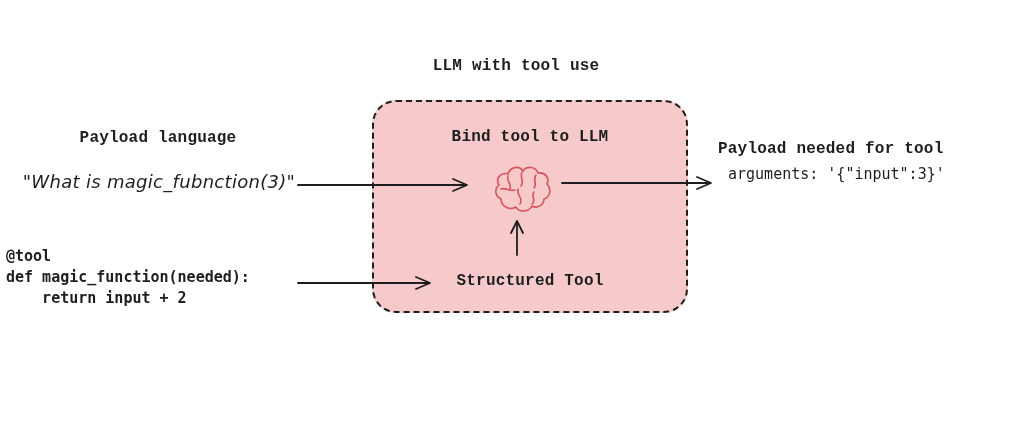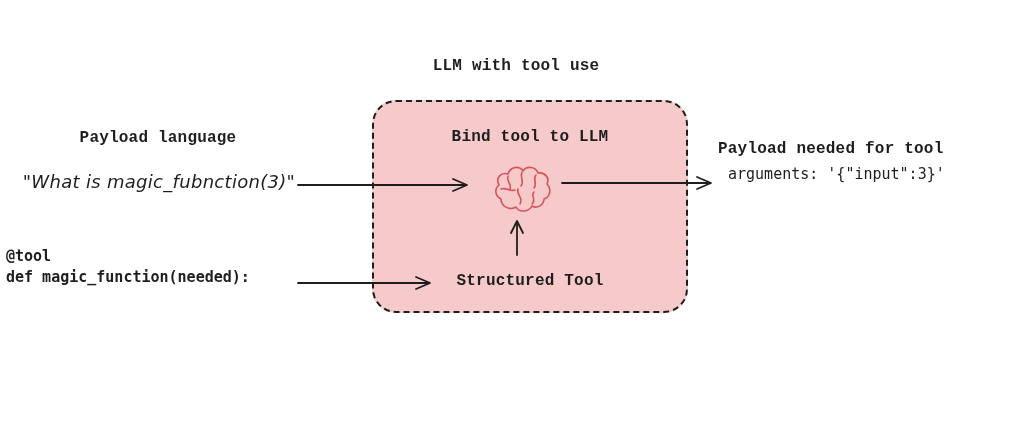--- a/index.html
+++ b/index.html
@@ -44,20 +44,21 @@
 <div class="canvas">
 
   <div class="abs centered heading" style="left:516px;top:57px;">LLM with tool use</div>
 
   <div class="abs centered heading" style="left:158px;top:129px;">Payload language</div>
   <div class="abs centered handwriting" style="left:159px;top:171px;">"What is magic_fubnction(3)"</div>
 
   <div class="abs" style="left:6px;top:246px;">
     <div class="code">@tool</div>
     <div class="code">def magic_function(needed):</div>
+    <div class="code">    return input + 2</div>
   </div>
 
   <div class="abs bind-box">
     <div class="abs centered heading" style="left:50%;top:26px;">Bind tool to LLM</div>
 
     <svg class="abs" style="left:117px;top:60px;" width="62" height="54" viewBox="0 0 62 52">
       <path class="brain" d="M 10 36 C 4 33 3 26 8 22 C 4 15 10 9 17 11 C 19 4 28 2 32 8 C 36 2 45 4 47 10 C 54 9 59 15 56 21 C 61 26 59 34 53 36 C 53 42 46 46 41 43 C 38 49 28 50 25 44 C 18 48 10 43 10 36 Z"></path>
       <path class="brain" d="M 17 13 C 15 19 21 20 19 26"></path>
       <path class="brain" d="M 31 9 C 28 15 34 17 30 23"></path>
       <path class="brain" d="M 45 12 C 41 17 47 20 43 25"></path>

